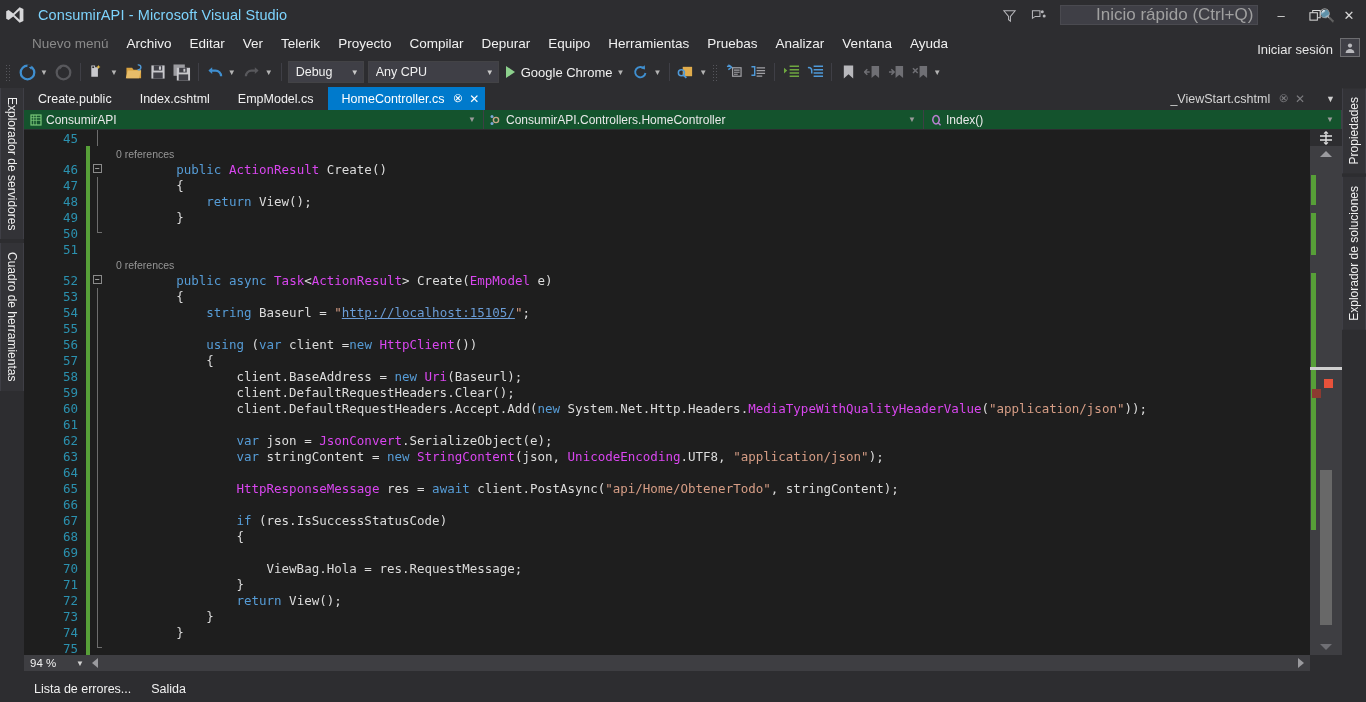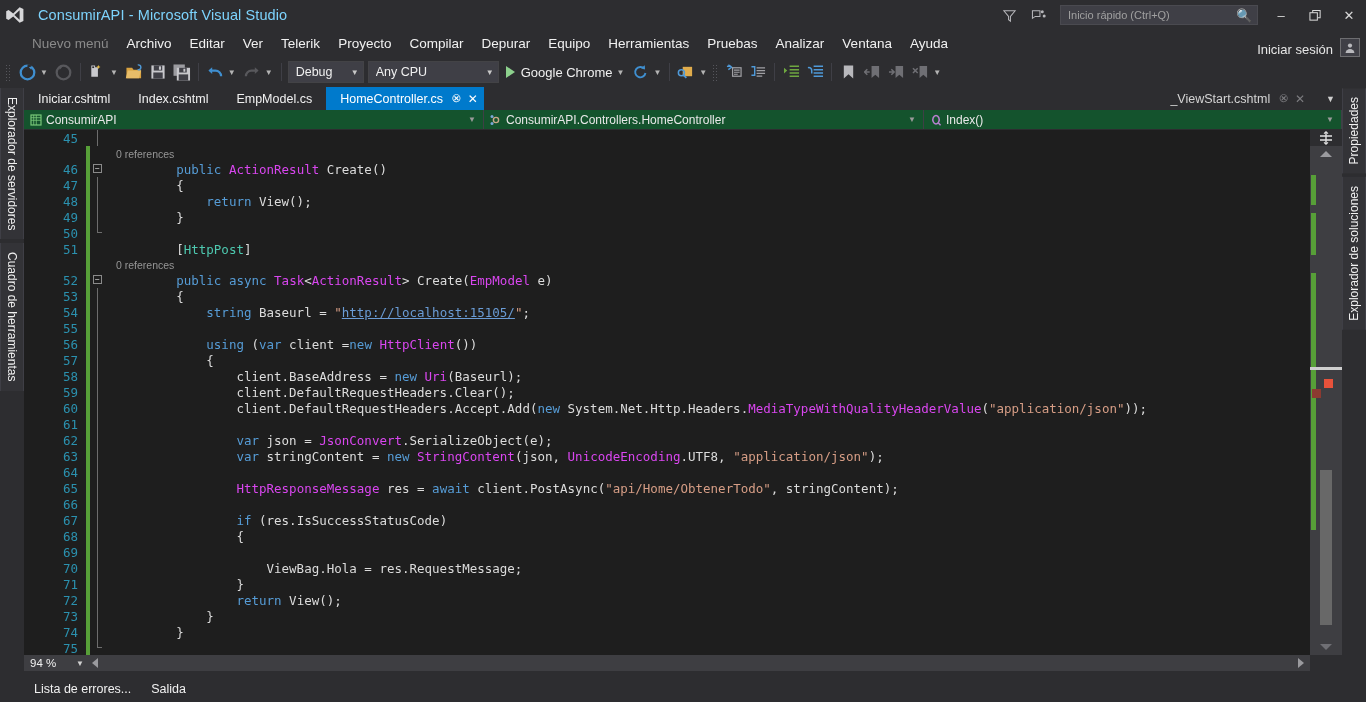--- a/index.html
+++ b/index.html
@@ -24,21 +24,21 @@
     white-space: nowrap;
   }
   .title-right { position: absolute; right: 0; top: 0; height: 30px; display: flex; align-items: center; }
   .tb-icon { width: 30px; height: 30px; display: flex; align-items: center; justify-content: center; color: #b0b0b4; }
   .quicklaunch {
     width: 198px; height: 20px; background: #3f3f46; border: 1px solid #4a4a50;
     display: flex; align-items: center; padding: 0 4px 0 7px; margin: 0 6px;
   }
   .quicklaunch input {
     flex: 1; background: transparent; border: 0; outline: 0;
-    color: #a7a7a7; font-family: "Liberation Sans", sans-serif; font-size: 11px;
+    color: #a7a7a7; font-family: "Liberation Sans", sans-serif; font-size: 17px; margin-left: 28px;
   }
   .quicklaunch input::placeholder { color: #a0a0a0; opacity: 1; }
   .ql-search { color: #d6d6d6; font-size: 13px; padding-left:2px; }
   .win-btn { width: 34px; height: 30px; display: flex; align-items: center; justify-content: center;
              color: #d8d8d8; font-size: 13px; }
 
   
   .menubar {
     position: absolute; left: 0; top: 30px; width: 1366px; height: 27px;
     background: #2d2d30; display: flex; align-items: center; padding-left: 23px;
@@ -420,21 +420,21 @@
     <div class="vtab rl">Cuadro de herramientas</div>
   </div>
 
   <div class="sidedock right">
     <div class="vtab lr">Propiedades</div>
     <div class="vtab lr">Explorador de soluciones</div>
   </div>
 
   <div class="tabstrip">
     <div class="dtab">
-        <span>Iniciar.cshtml</span>
+        <span>Create.public</span>
       </div>
     <div class="dtab">
         <span>Index.cshtml</span>
       </div>
     <div class="dtab">
         <span>EmpModel.cs</span>
       </div>
     <div class="dtab active">
       <span>HomeController.cs</span>
       <span class="pin">⮿</span>
@@ -537,21 +537,20 @@
           <div class="gut">
             <div class="fold-line" style="height: 8px;"></div>
             <div class="fold-cap-b"></div>
           </div>
           <div class="code"></div>
         </div>
         <div class="row">
           <div class="ln">51</div>
           <div class="chg"></div>
           <div class="gut"></div>
-          <div class="code"><span class="p">        [</span><span class="a">HttpPost</span><span class="p">]</span></div>
         </div>
         <div class="row ref">
           <div class="ln"></div>
           <div class="chg"></div>
           <div class="gut"></div>
           <div class="code refs">0 references</div>
         </div>
         <div class="row">
           <div class="ln">52</div>
           <div class="chg"></div>

